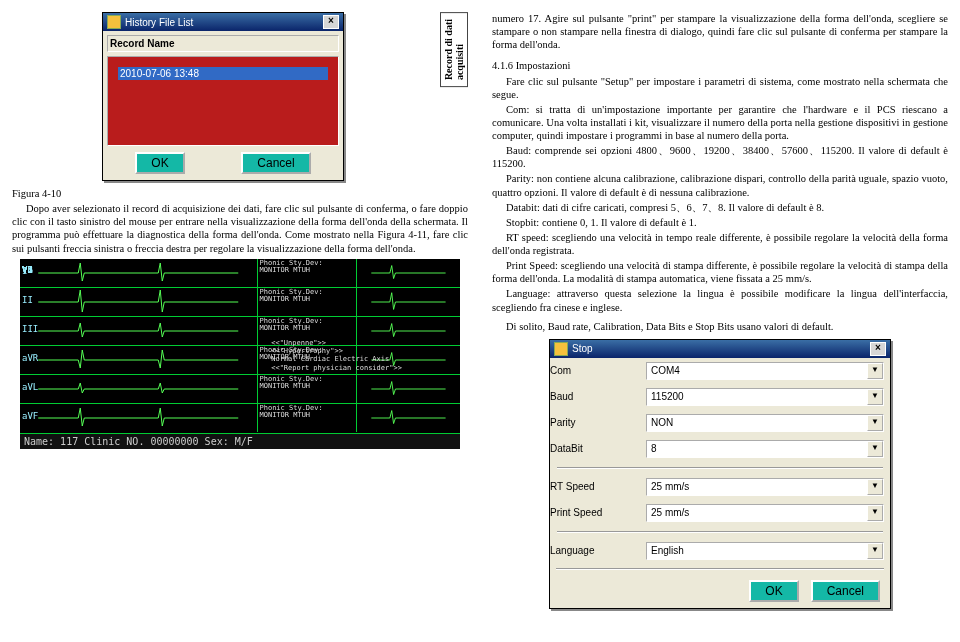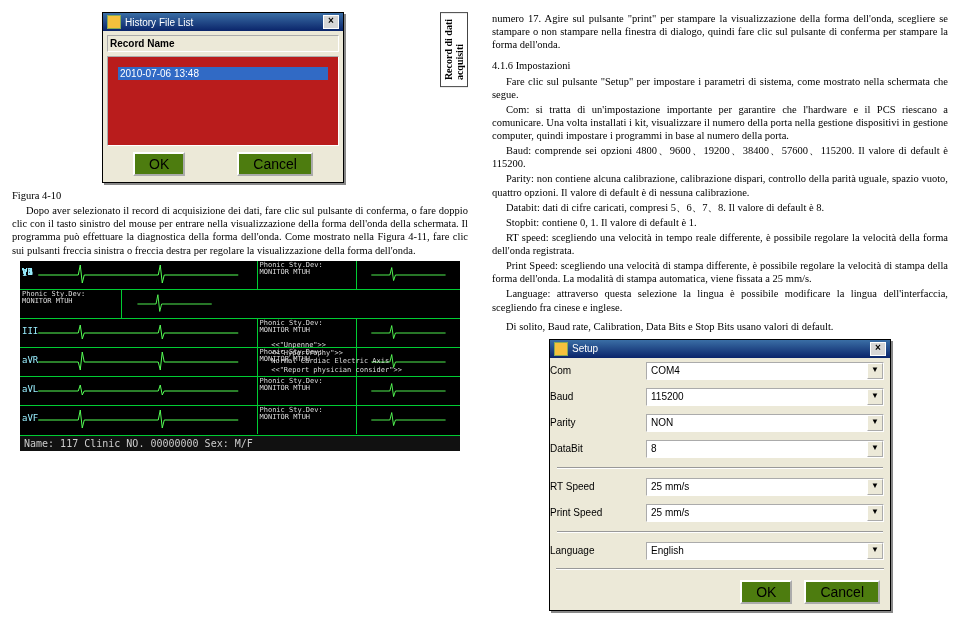--- a/index.html
+++ b/index.html
@@ -69,24 +69,24 @@
     padding: 10px;
   }
   .list-row { background: #316ac5; color: #fff; padding: 1px 2px; }
   .btnrow {
     display: flex;
     justify-content: space-around;
     padding: 6px 4px;
   }
   .btn {
     border: 2px outset #fff;
-    background: #4d7c0f;
+    background: #14b8a6;
     padding: 2px 14px;
     font-family: Tahoma, sans-serif;
-    font-size: 14px;
+    font-size: 12px;
   }
 
   
   .sidebox {
     display: flex;
     flex-direction: column;
     align-items: center;
     justify-content: center;
     gap: 0;
     margin-left: 6px;
@@ -211,20 +211,26 @@
 Sty.Dev:
 MONITOR
 MTUH</span></div>
         <div class="ecg-side2"><span class="ecg-label">V1</span>
           <svg viewBox="0 0 80 28" style="width:100%;height:100%">
               <path d="M0 14 L20 14 L22 6 L24 20 L26 14 L80 14" stroke="#5f5" fill="none"></path>
             </svg>
         </div>
       </div>
       <div class="ecg-row">
+        <div class="ecg-lead">
+          <span class="ecg-label">II</span>
+          <svg viewBox="0 0 200 28">
+              <path d="M0 14 L40 14 L42 2 L44 24 L46 14 L120 14 L122 2 L124 24 L126 14 L200 14" stroke="#5f5" fill="none"></path>
+            </svg>
+        </div>
         <div class="ecg-side"><span>Phonic
 Sty.Dev:
 MONITOR
 MTUH</span></div>
         <div class="ecg-side2"><span class="ecg-label">V2</span>
           <svg viewBox="0 0 80 28" style="width:100%;height:100%">
               <path d="M0 14 L20 14 L22 4 L24 22 L26 14 L80 14" stroke="#5f5" fill="none"></path>
             </svg>
         </div>
       </div>
@@ -319,21 +325,21 @@
     <p class="indent">Stopbit: contiene 0, 1. Il valore di default è 1.</p>
     <p class="indent">RT speed: scegliendo una velocità in tempo reale differente, è possibile regolare la velocità della forma dell'onda registrata.</p>
     <p class="indent">Print Speed: scegliendo una velocità di stampa differente, è possibile regolare la velocità di stampa della forma dell'onda. La modalità di stampa automatica, viene fissata a 25 mm/s.</p>
     <p class="indent">Language: attraverso questa selezione la lingua è possibile modificare la lingua dell'interfaccia, scegliendo fra cinese e inglese.</p>
     <p class="indent" style="margin-top:6px;">Di solito, Baud rate, Calibration, Data Bits e Stop Bits usano valori di default.</p>
 
     <div class="setup">
       <div class="titlebar">
         <div class="tb-left">
           <div class="tb-icon"></div>
-          <span>Setup</span>
+          <span>Stop</span>
         </div>
         <div class="tb-close">×</div>
       </div>
       <table style="width:100%; border-collapse:collapse;">
         <tbody>
             <tr>
           <td class="label-cell">Com</td>
           <td class="field-cell">
                 <div class="combo">
                   <span>COM4</span>

